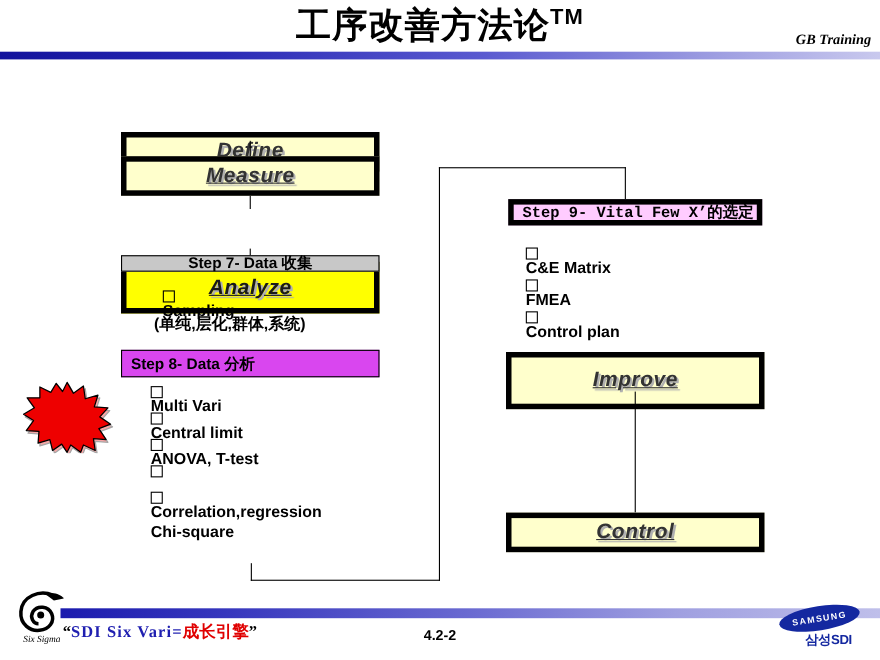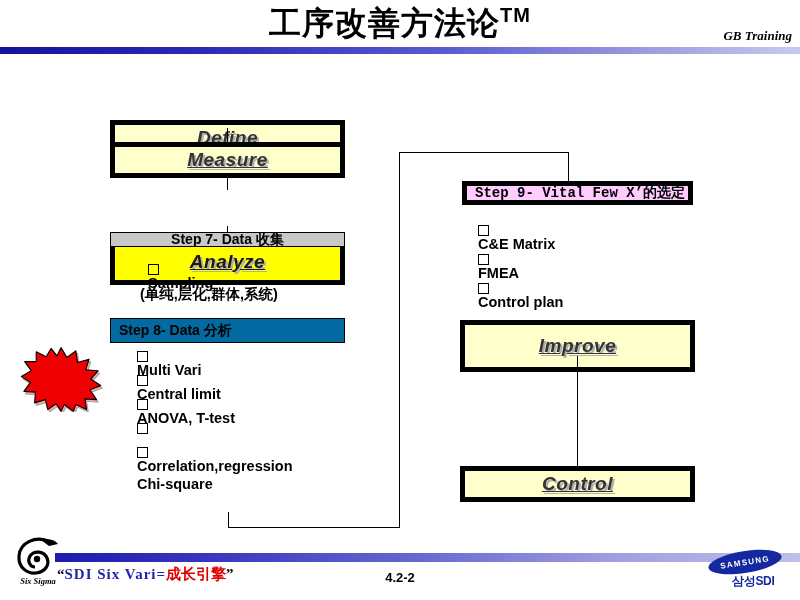--- a/index.html
+++ b/index.html
@@ -51,21 +51,21 @@
 
   
   .stepbar{
     position:absolute;
     box-sizing:border-box;
     border:1px solid #000;
     display:flex;align-items:center;
     font-size:14px;font-weight:bold;color:#000;
   }
   .stepbar.gray{background:#c8c8c8;justify-content:center;}
-  .stepbar.blue{background:#0369a1;justify-content:flex-start;padding-left:8px;}
+  .stepbar.blue{background:#d946ef;justify-content:flex-start;padding-left:8px;}
   .stepbar.pink{background:#ffccff;border:5px solid #000000;justify-content:flex-start;padding-left:8px;font-family:Liberation Mono, monospace;}
 
   
   .blist{position:absolute;}
   .blist .bi{
     display:flex;align-items:baseline;
     font-size:14.5px;font-weight:bold;color:#000;
     white-space:nowrap;
     flex-direction:column;
   }
@@ -101,21 +101,21 @@
   .footer-text .b{color:#1f1fb0;letter-spacing:1px;}
   .footer-text .r{color:#e00000;}
   .pagenum{
     position:absolute;left:0;top:570px;width:800px;text-align:center;
     font-size:13px;font-weight:bold;color:#000;
   }
   .sixsigma-logo{position:absolute;left:8px;top:534px;width:60px;height:58px;}
   .sixsigma-logo .lbl{
     position:absolute;left:0;top:42px;width:60px;text-align:center;
     font-family:"Liberation Serif", serif;
-    font-size:8.5px;font-weight:bold;font-style:italic;color:#000;
+    font-size:8.5px;font-weight:normal;font-style:italic;color:#000;
   }
   .samsung-logo{position:absolute;left:706px;top:551px;width:88px;height:42px;}
   .samsung-ellipse{
     position:absolute;left:2px;top:0px;width:74px;height:22px;
     background:#1428a0;border-radius:50%/50%;
     transform:rotate(-9deg);
   }
   .samsung-word{
     position:absolute;left:2px;top:0px;width:74px;height:22px;
     display:flex;align-items:center;justify-content:center;

